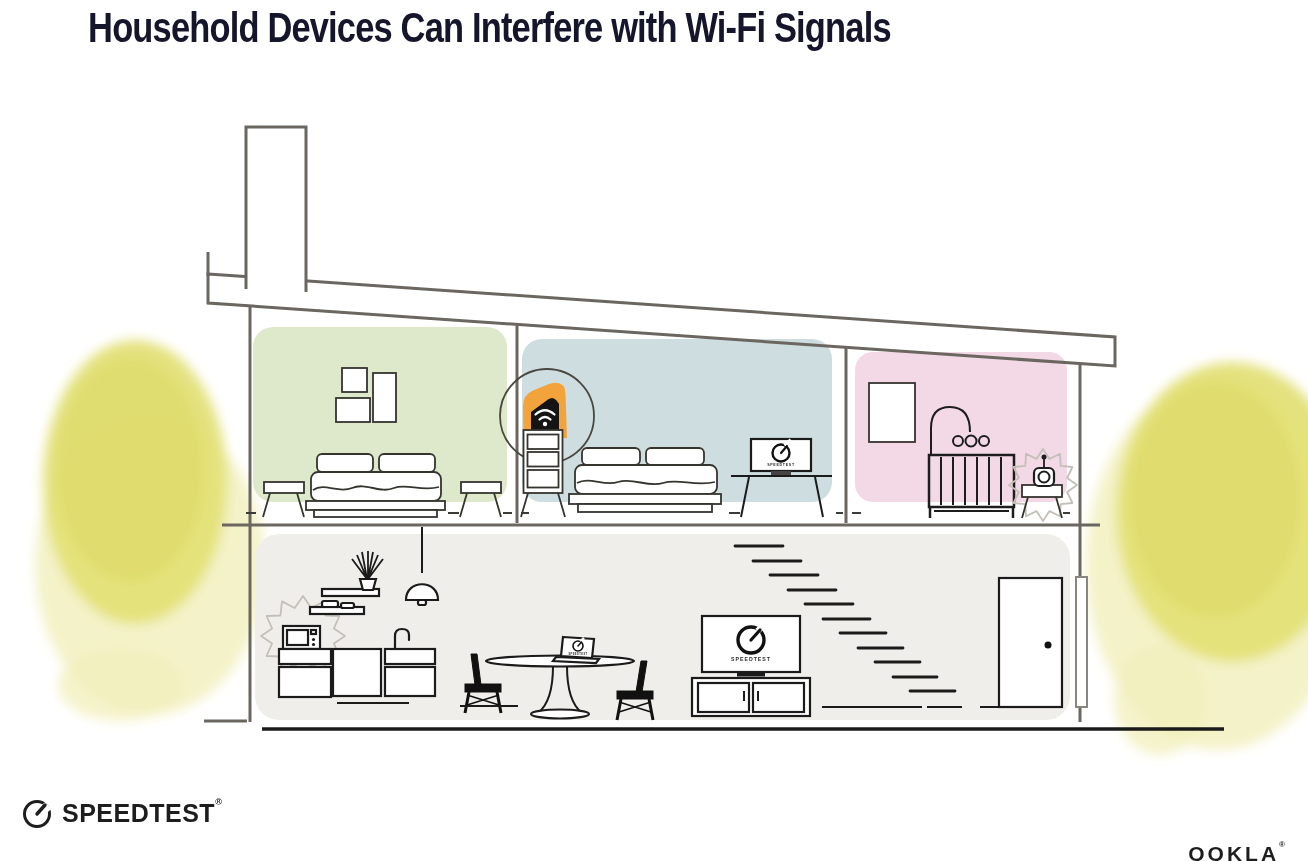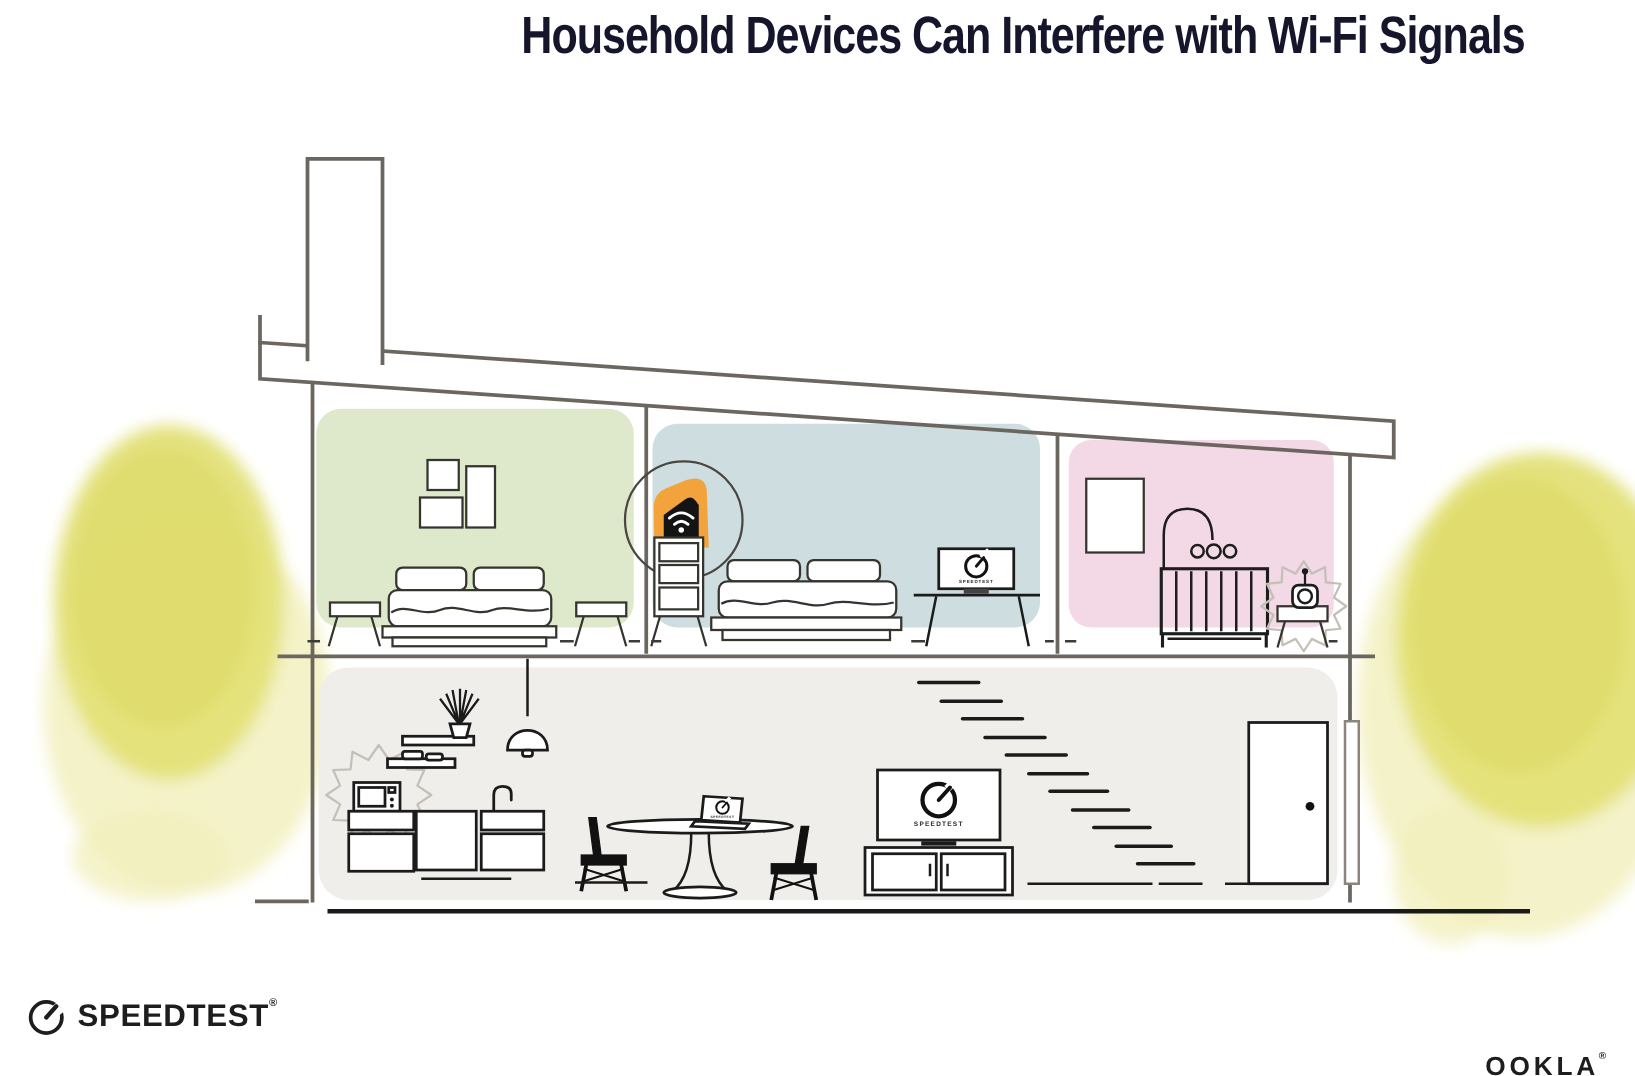--- a/index.html
+++ b/index.html
@@ -1,19 +1,19 @@
 <!DOCTYPE html>
 <html style="--title: #15162B; --url-text: #3E3E41; --accent-orange: #F2A33B; --room-green: #DEE8CB; --room-blue: #CEDEE0; --room-pink: #F3D8E5; --floor-gray: #F0EEEB; --tree-yellow: #E3E077; --tree-yellow-light: #F2F0BE; --structure-gray: #6B6660;"><head>
 <meta charset="utf-8">
 <style>
   html,body{margin:0;padding:0;background:#fff;}
   body{width:1308px;height:861px;position:relative;overflow:hidden;
        font-family:"Liberation Sans", sans-serif;}
   .page{position:absolute;inset:0;}
-  header{position:absolute;top:0;left:0;width:1308px;text-align:right;z-index:3;}
+  header{position:absolute;top:0;left:0;width:1308px;text-align:left;z-index:3;}
   .title{display:inline-block;margin:4px 0 0 0;font-size:42px;font-weight:bold;
          letter-spacing:-1px;color:var(--title,#15162B);transform:scaleX(.82);
          white-space:nowrap;}
   .url{display:inline-block;margin-top:0px;font-size:40px;font-weight:400;
        letter-spacing:-1px;color:var(--url-text,#3E3E41);transform:scaleX(.84);
        white-space:nowrap;line-height:1.05;}
   svg.scene{position:absolute;top:0;left:0;z-index:1;}
   
   .room-green{fill:var(--room-green,#DEE8CB);}
   .room-blue{fill:var(--room-blue,#CEDEE0);}

